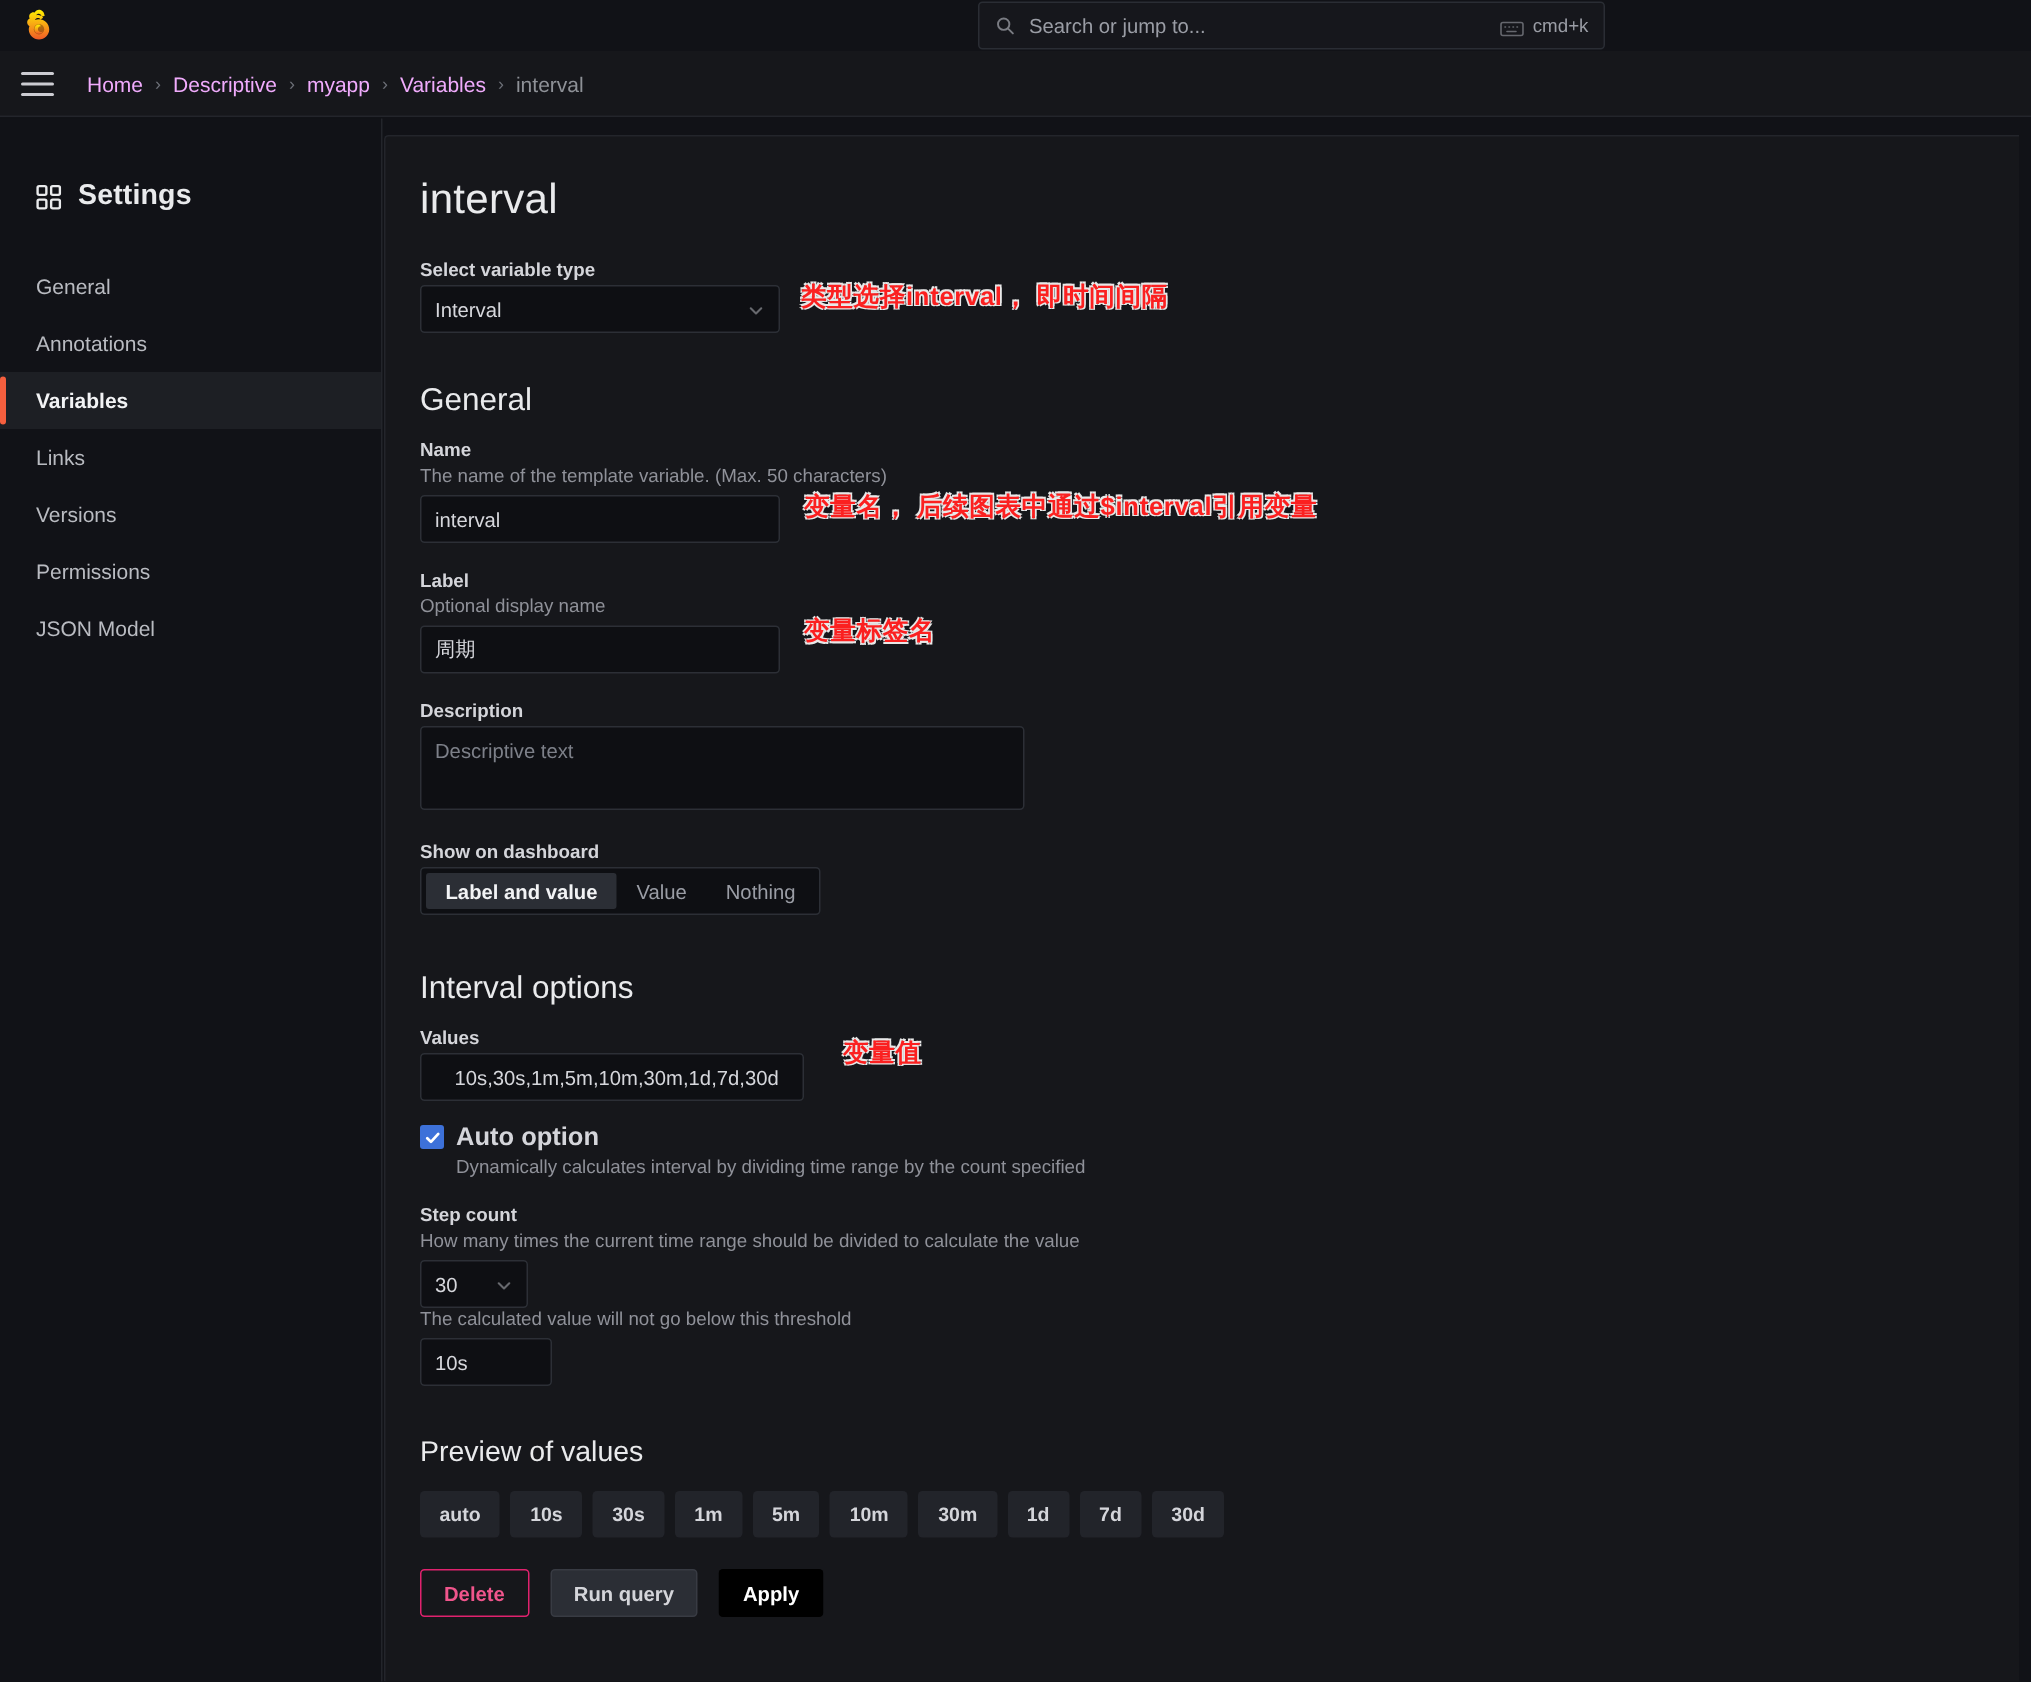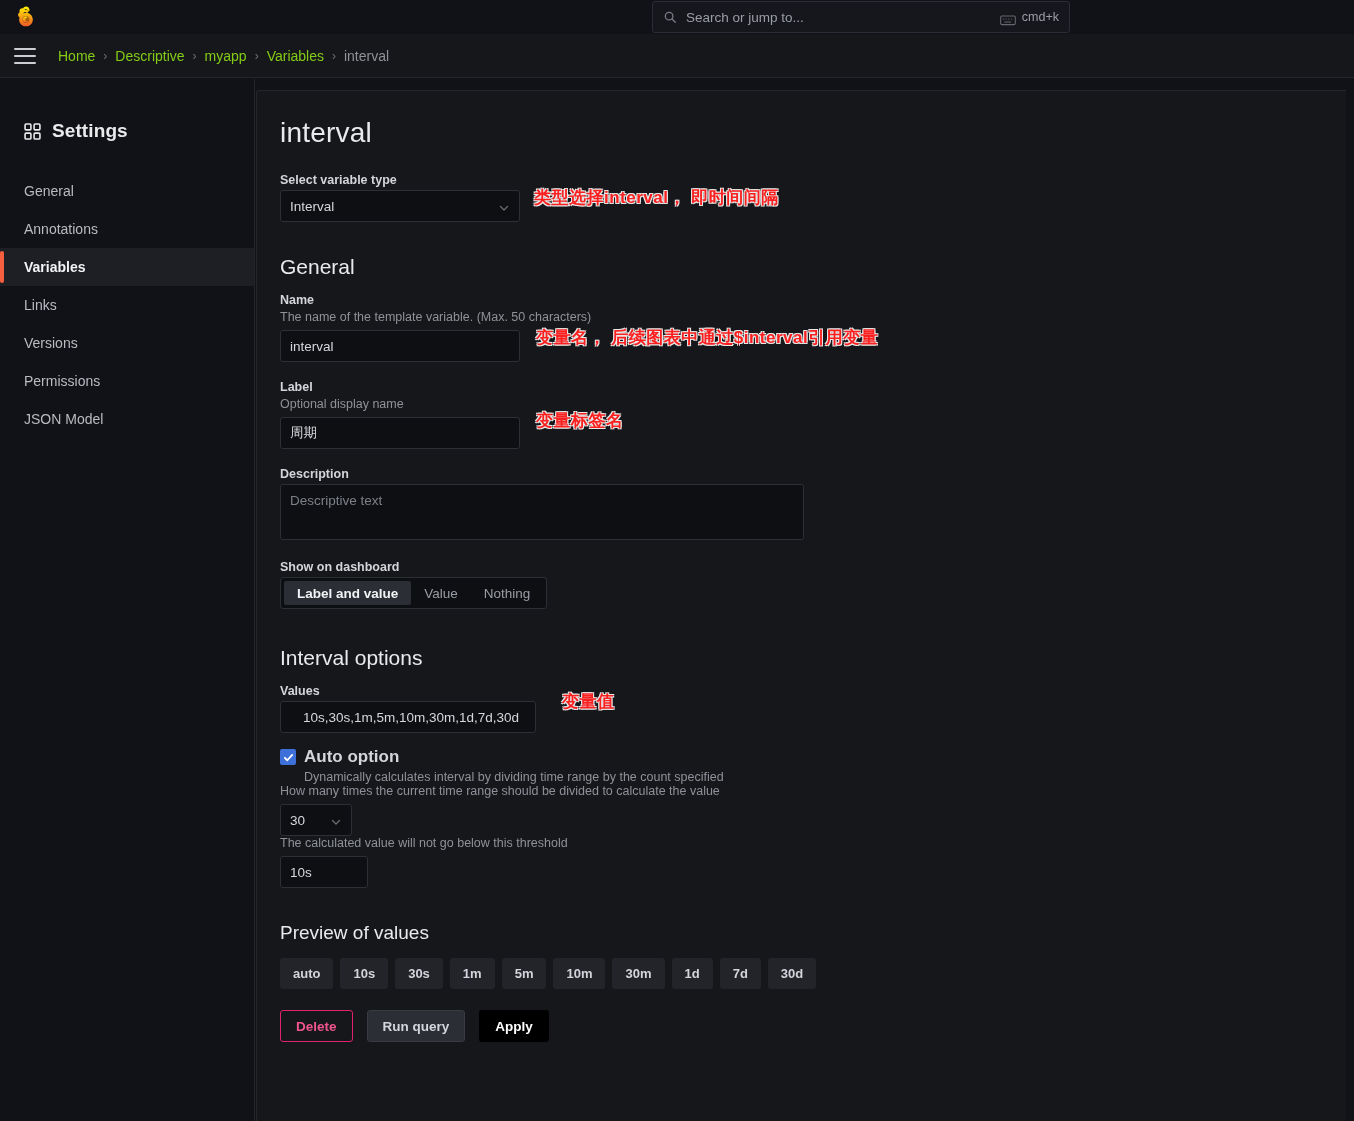--- a/index.html
+++ b/index.html
@@ -62,21 +62,21 @@
     padding-left: 14px;
   }
   .hamburger {
     width: 22px; height: 16px;
     display: flex; flex-direction: column; justify-content: space-between;
     margin-right: 22px;
     cursor: pointer;
   }
   .hamburger span { display: block; height: 2px; background: #ccccd2; border-radius: 1px; }
   .crumbs { display: flex; align-items: center; font-size: 14px; }
-  .crumb { color: #84cc16; white-space: nowrap; cursor: pointer; }
+  .crumb { color: #f0abfc; white-space: nowrap; cursor: pointer; }
   .crumb.current { color: #8e9197; cursor: default; }
   .crumb-sep { color: #6d7078; margin: 0 8px; font-size: 12px; }
 
   
   .sidebar {
     position: absolute;
     top: 79px; left: 0;
     width: 255px; height: 1042px;
     background: #111217;
     border-right: 1px solid #23252b;
@@ -167,21 +167,21 @@
     color: #d6d7dc;
     font-size: 13.5px;
     padding: 0 9px;
     font-family: "Liberation Sans", sans-serif;
     outline: none;
   }
   .text-input.wide { width: 256px; padding-left: 22px; }
   .text-input.narrow { width: 88px; }
 
   .textarea {
-    width: 524px; height: 56px;
+    width: 403px; height: 56px;
     background: #0e0f13;
     border: 1px solid #2c2f36;
     border-radius: 3px;
     color: #d6d7dc;
     font-size: 13.5px;
     padding: 8px 9px;
     font-family: "Liberation Sans", sans-serif;
     resize: none;
     outline: none;
   }
@@ -437,20 +437,21 @@
     <div class="checkbox-row" style="margin-top:14px">
       <span class="cbox">
         <svg viewBox="0 0 12 12" fill="none" stroke="#ffffff" stroke-width="2" stroke-linecap="round" stroke-linejoin="round">
           <polyline points="2,6.3 4.7,9 10,3.2"></polyline>
         </svg>
       </span>
       <span class="cbox-label">Auto option</span>
     </div>
     <div class="field-desc" style="margin:3px 0 0 24px">Dynamically calculates interval by dividing time range by the count specified</div>
 
+    <div class="field-label" style="margin-top:18px">Step count</div>
     <div class="field-desc">How many times the current time range should be divided to calculate the value</div>
     <div class="step-select">
       <span class="select-value">30</span>
       <span class="chev">
         <svg viewBox="0 0 12 12" fill="none" stroke="#b0b3ba" stroke-width="1.4" stroke-linecap="round" stroke-linejoin="round">
             <polyline points="2.5,4.5 6,8 9.5,4.5"></polyline>
           </svg>
       </span>
     </div>
 

